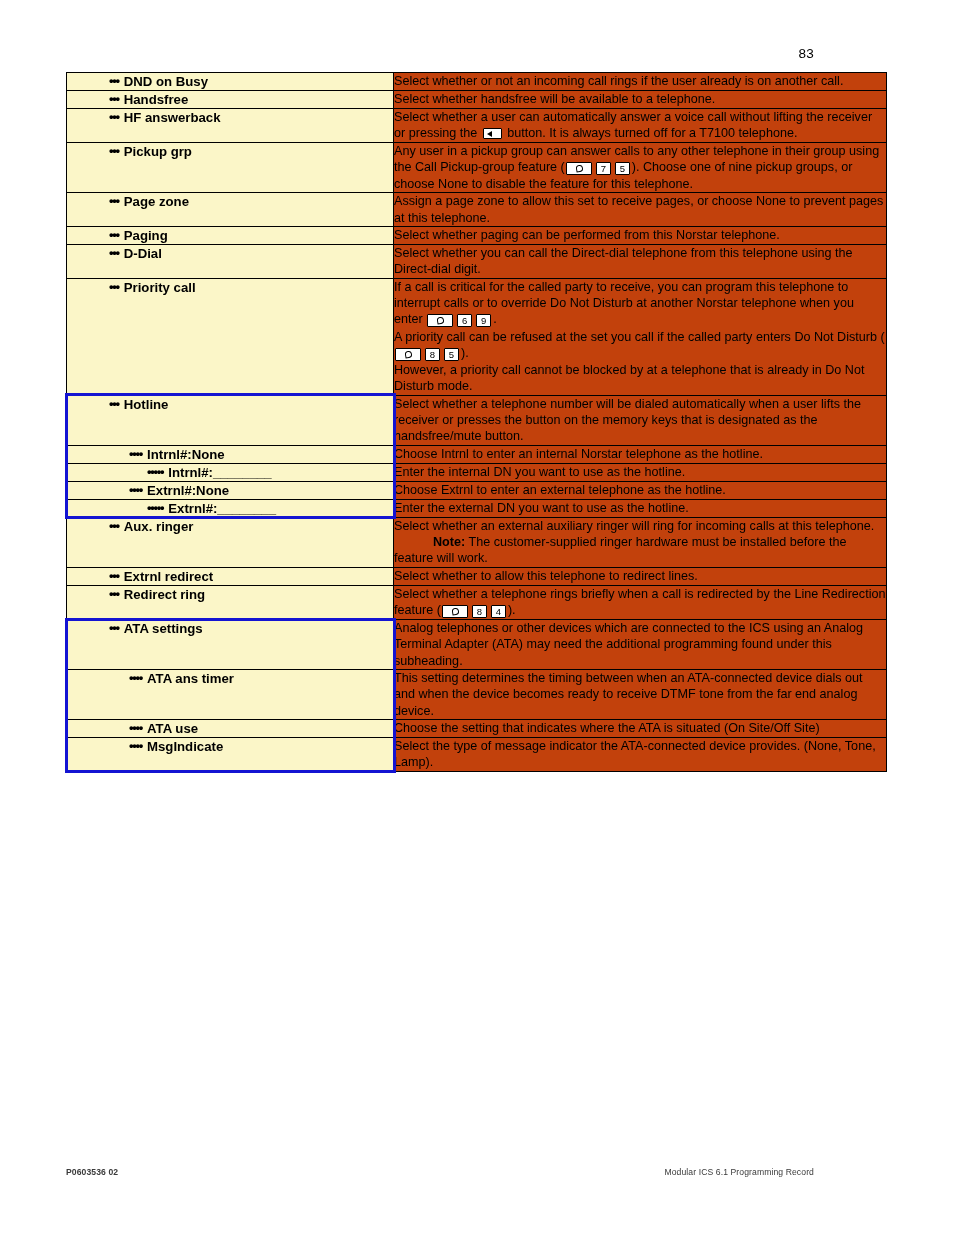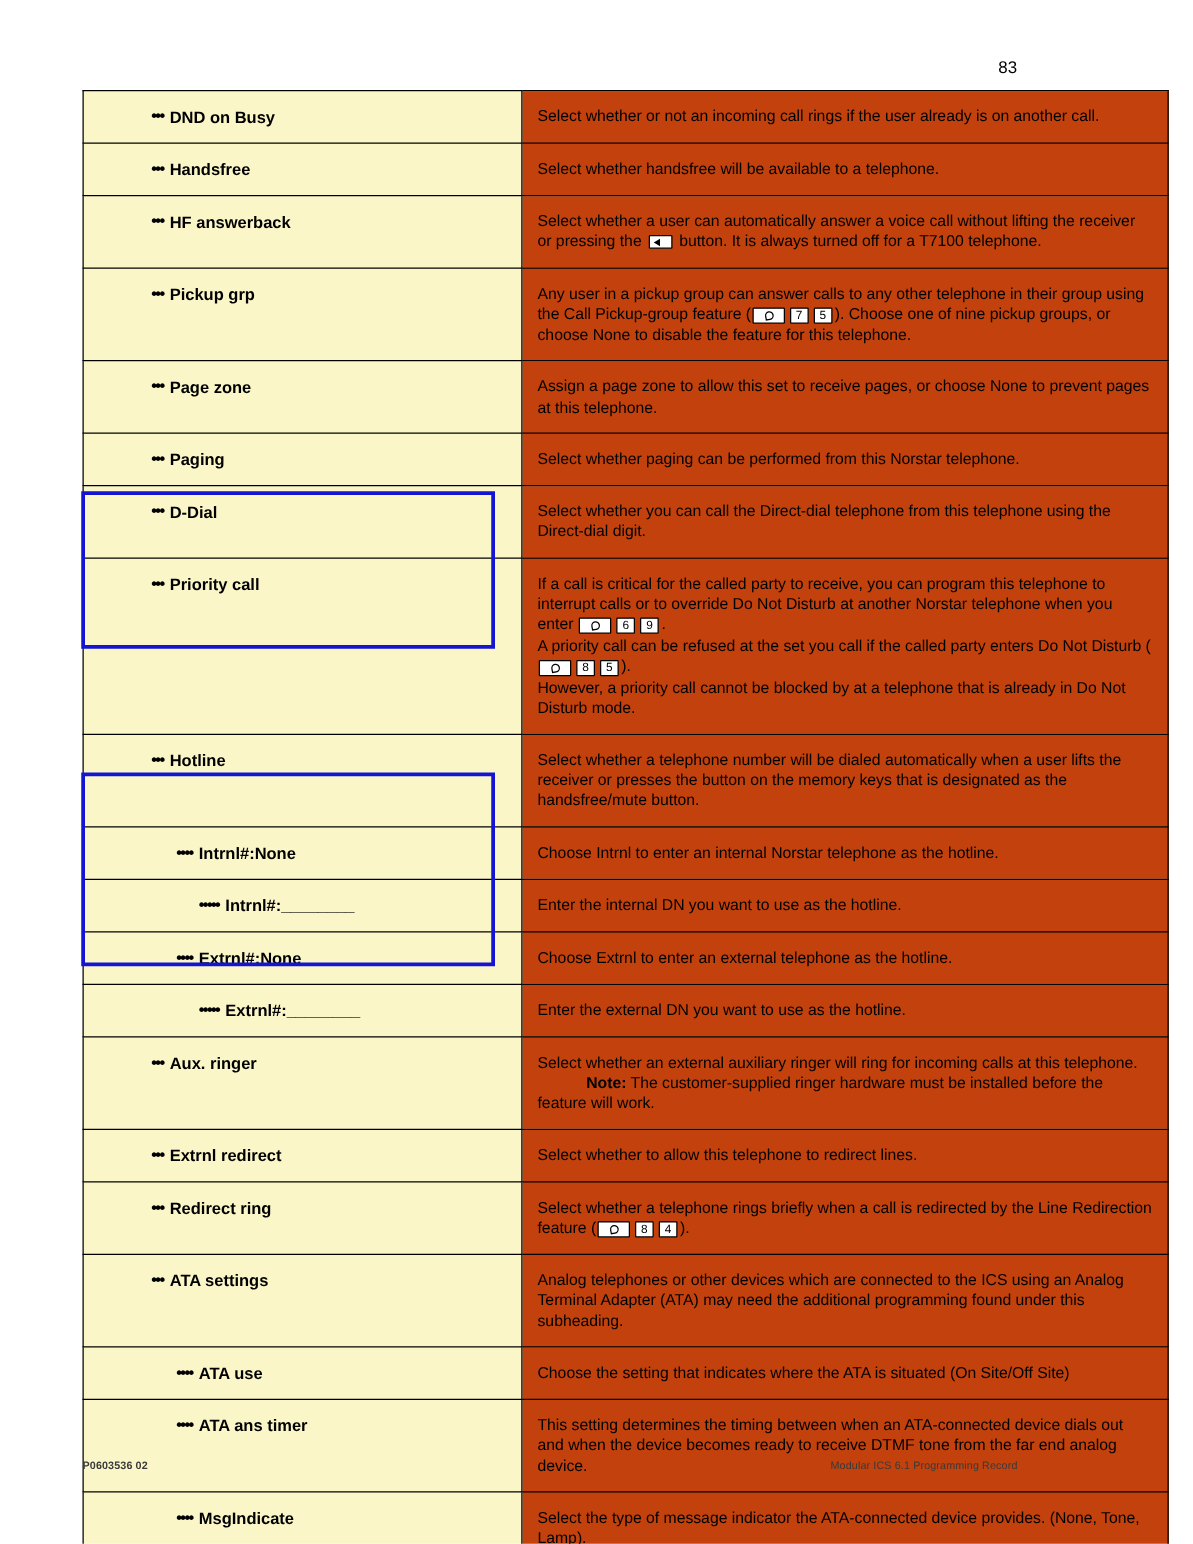--- a/index.html
+++ b/index.html
@@ -34,21 +34,21 @@
     position: absolute;
     left: 66px;
     top: 72px;
     width: 820px;
     border-collapse: collapse;
     table-layout: fixed;
   }
   table.rec td {
     border: 1px solid #000;
     vertical-align: top;
-    padding: 12px;
+    padding: 0;
   }
   td.label {
     width: 326px;
     background: #FBF6C8;
     padding: 8px 10px 9px 10px;
   }
   td.desc {
     width: 492px;
     background: #c2410c;
     padding: 8px 12px 9px 10px;
@@ -332,33 +332,33 @@
         <td class="label">
           <div class="lbl-inner lvl3"><span class="bul">•••</span><span>ATA settings</span></div>
         </td>
         <td class="desc">
           <span>Analog telephones or other devices which are connected to the ICS using an Analog Terminal Adapter (ATA) may need the additional programming found under this subheading.</span>
         </td>
       </tr>
 
       <tr>
         <td class="label">
+          <div class="lbl-inner lvl4"><span class="bul">••••</span><span>ATA ans timer</span></div>
+        </td>
+        <td class="desc">
+          <span>This setting determines the timing between when an ATA-connected device dials out and when the device becomes ready to receive DTMF tone from the far end analog device.</span>
+        </td>
+      </tr>
+
+      <tr>
+        <td class="label">
           <div class="lbl-inner lvl4"><span class="bul">••••</span><span>ATA use</span></div>
         </td>
         <td class="desc">
           <span>Choose the setting that indicates where the ATA is situated (On Site/Off Site)</span>
-        </td>
-      </tr>
-
-      <tr>
-        <td class="label">
-          <div class="lbl-inner lvl4"><span class="bul">••••</span><span>ATA ans timer</span></div>
-        </td>
-        <td class="desc">
-          <span>This setting determines the timing between when an ATA-connected device dials out and when the device becomes ready to receive DTMF tone from the far end analog device.</span>
         </td>
       </tr>
 
       <tr>
         <td class="label">
           <div class="lbl-inner lvl4"><span class="bul">••••</span><span>MsgIndicate</span></div>
         </td>
         <td class="desc">
           <span>Select the type of message indicator the ATA-connected device provides. (None, Tone, Lamp).</span>
         </td>

